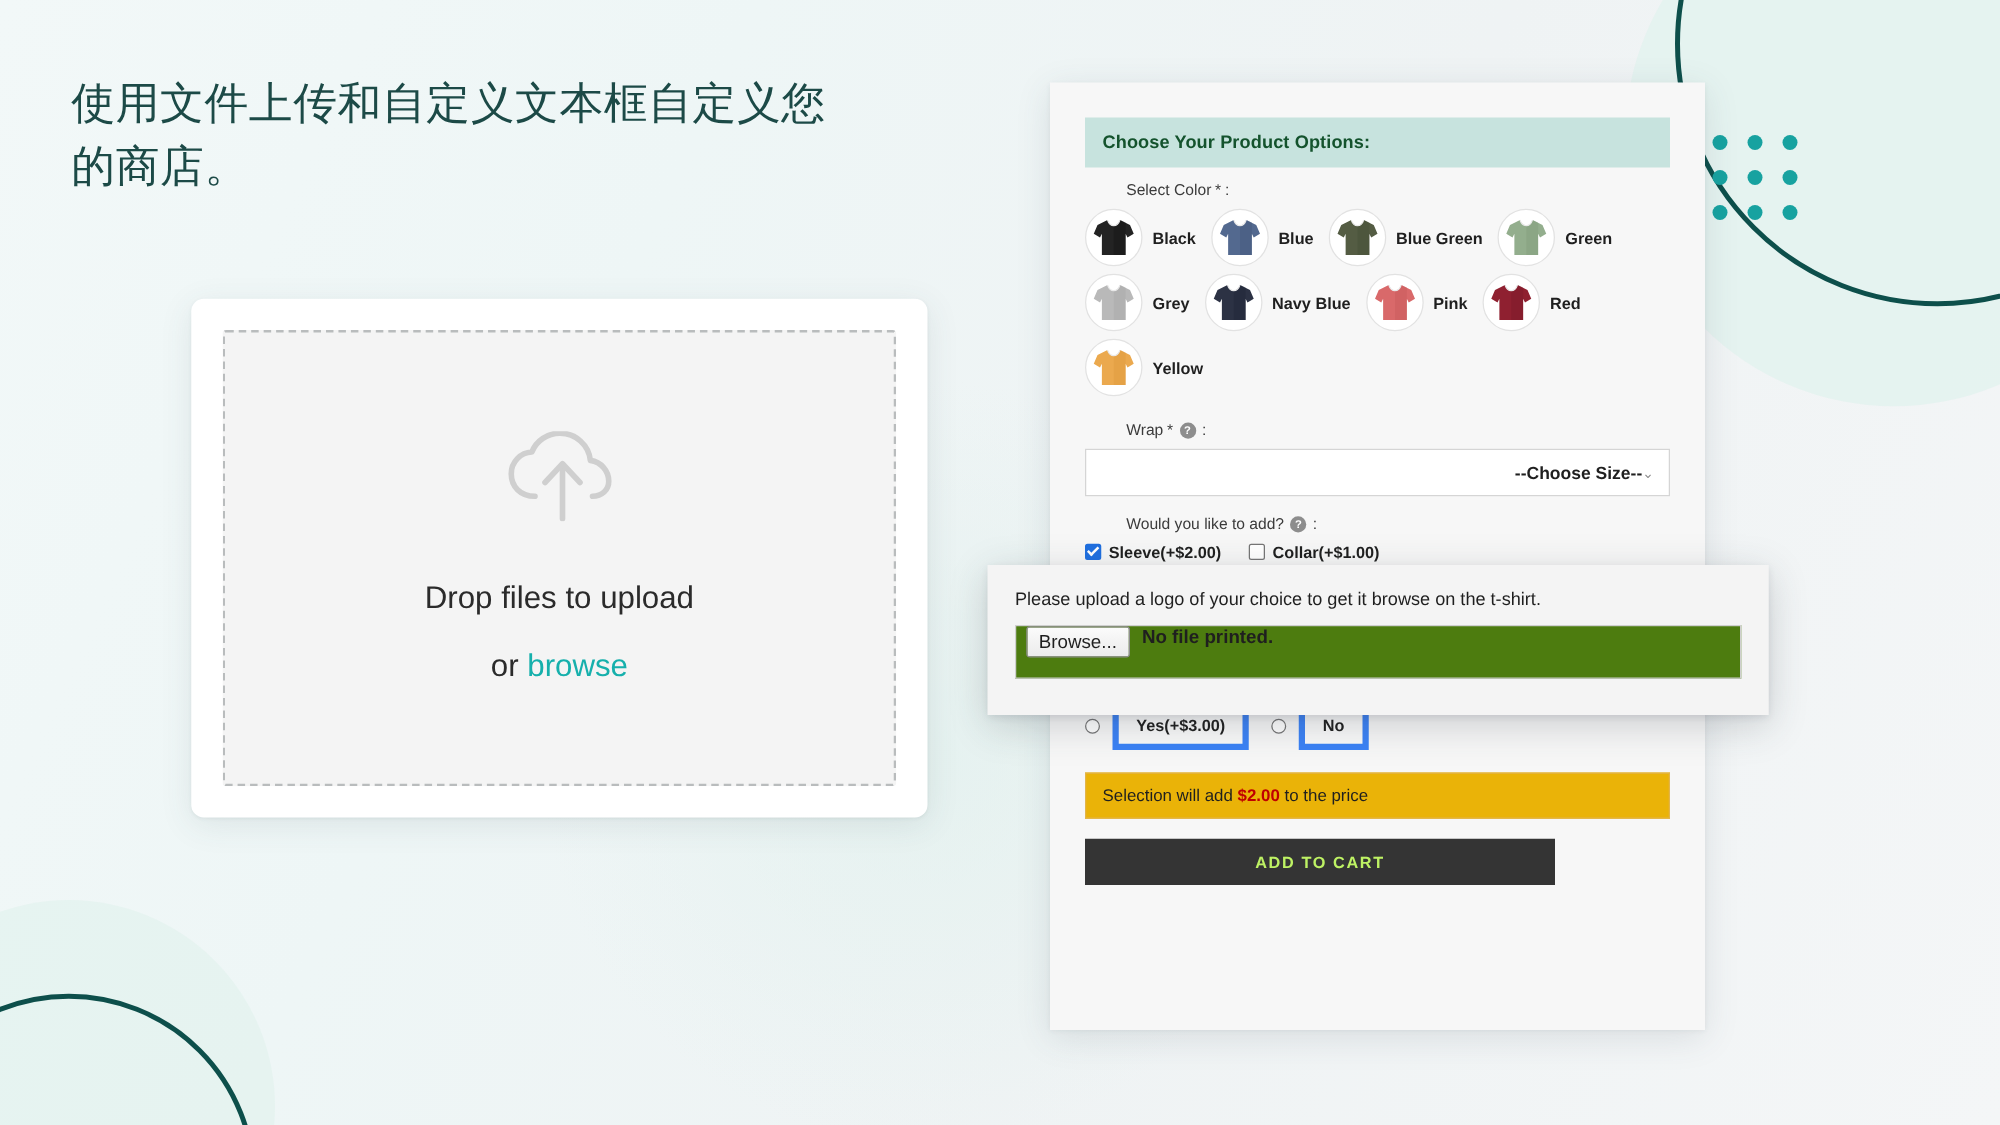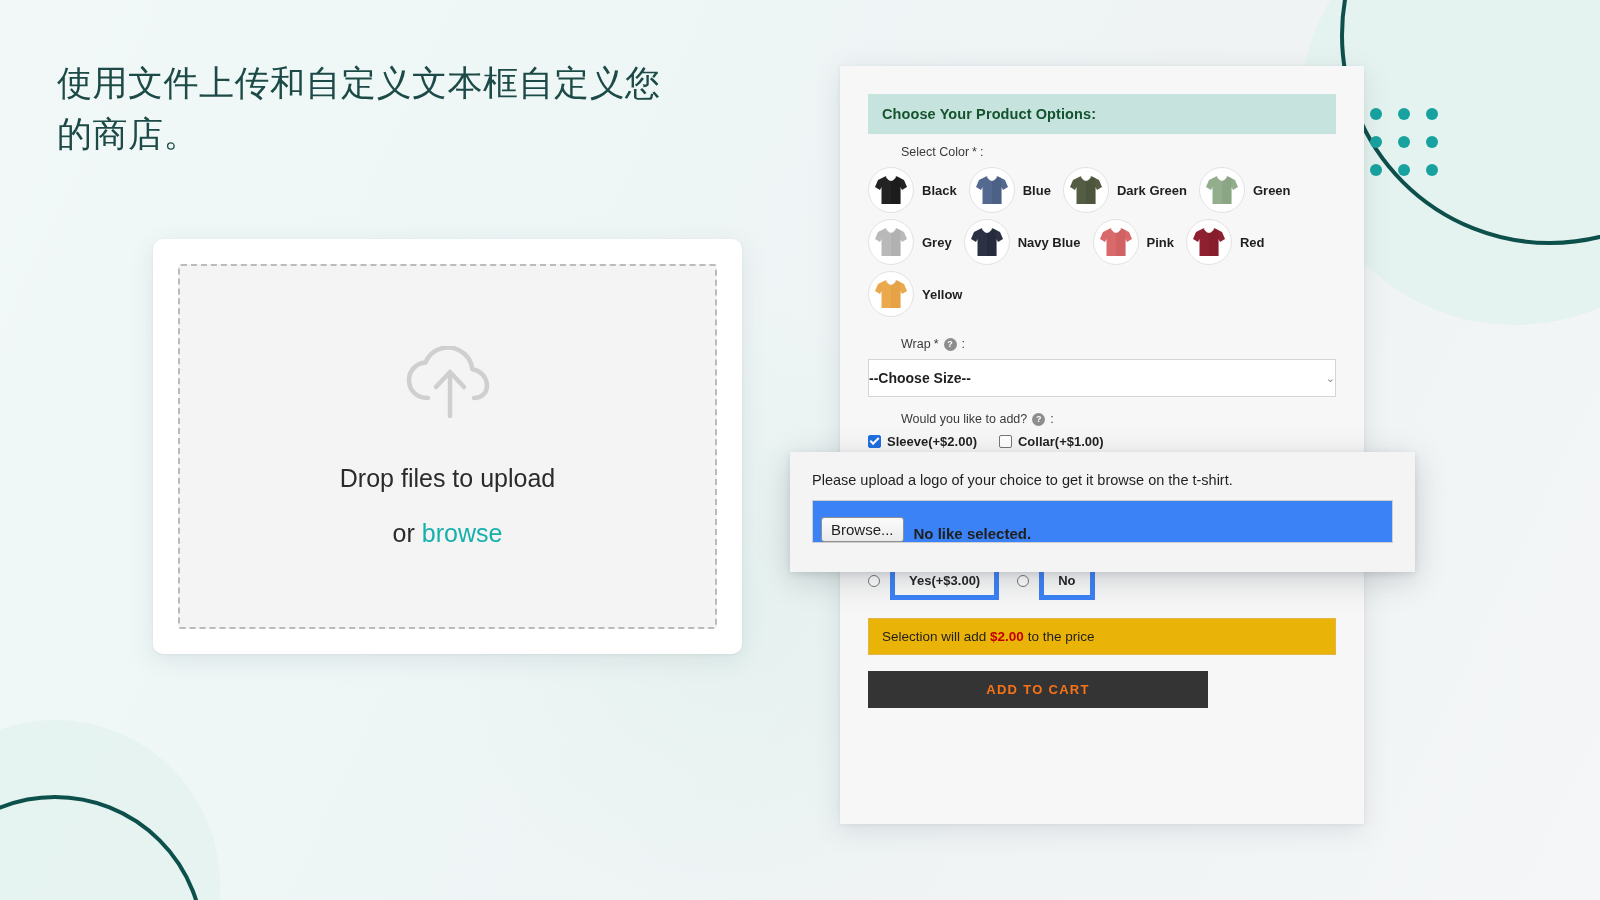--- a/index.html
+++ b/index.html
@@ -143,22 +143,22 @@
   }
   .color-name {
     font-size: 13px; font-weight: bold; color: #1f1f1f;
     margin-left: 8px; white-space: nowrap;
   }
 
   .select-box {
     width: 100%; height: 38px;
     background: #fff;
     border: 1px solid #d5d5d5;
-    display: flex; align-items: center; justify-content: space-between;
-    padding: 0 0;
+    display: flex; align-items: center; justify-content: flex-end;
+    padding: 0 12px;
     font-size: 14px; font-weight: bold; color: #1f1f1f;
     margin-bottom: 15px;
     cursor: pointer;
   }
   .select-box .chev { color: #8a8a8a; font-size: 11px; font-weight: normal; }
 
   .check-row { display: flex; align-items: center; gap: 22px; margin-bottom: 14px; font-weight: bold; }
   .check-opt { display: flex; align-items: center; gap: 6px; font-size: 13px; color: #1f1f1f; cursor: pointer; }
   .cb {
     width: 13px; height: 13px;
@@ -197,42 +197,42 @@
     background: #eab308;
     border: 1px solid #e2b44a;
     padding: 10px 13px;
     font-size: 13.5px; color: #1f1f1f;
     margin-bottom: 16px;
   }
   .price-banner .amount { color: #c00000; font-weight: bold; }
 
   .add-cart-btn {
     display: block;
-    width: 340px; height: 37px;
-    background: #343434; color: #f97316;
+    width: 376px; height: 37px;
+    background: #343434; color: #bef264;
     border: none;
     font-size: 13px; font-weight: bold; letter-spacing: 1.3px;
     cursor: pointer;
     font-family: "Liberation Sans", sans-serif;
   }
 
   
   .upload-overlay {
     position: absolute;
     left: 790px; top: 452px;
     width: 625px; height: 120px;
     background: #f4f4f4;
     box-shadow: 0 8px 30px rgba(50,60,70,.22), 0 2px 6px rgba(50,60,70,.12);
     padding: 20px 22px;
   }
   .overlay-note { font-size: 14.5px; color: #1f1f1f; margin-bottom: 12px; }
   .file-field {
     width: 100%; height: 43px;
-    background: #3b82f6; border: 1px solid #cfcfcf;
-    display: flex; align-items: flex-end;
+    background: #4d7c0f; border: 1px solid #cfcfcf;
+    display: flex; align-items: flex-start;
     padding: 0 8px; gap: 10px;
   }
   .browse-btn {
     background: linear-gradient(#fbfbfb, #ebebeb);
     border: 1px solid #8f8f8f; border-radius: 3px;
     padding: 3px 9px;
     font-size: 15px; color: #1f1f1f;
     font-family: "Liberation Sans", sans-serif;
     cursor: pointer;
   }
@@ -309,21 +309,21 @@
           <span class="color-name">Blue</span>
         </div>
         <div class="color-opt">
           <span class="swatch">
             <svg width="34" height="32" viewBox="0 0 34 32">
               <path d="M12 2 L4 6 L1 13 L6 16 L7.5 13 L7.5 30 L26.5 30 L26.5 13 L28 16 L33 13 L30 6 L22 2 C21 5 19 6.5 17 6.5 C15 6.5 13 5 12 2 Z" fill="#545c43"></path>
               <path d="M17 6.5 C19 6.5 21 5 22 2 L26.5 4 L26.5 30 L17 30 Z" fill="#434a34" opacity="0.35"></path>
               <path d="M12 2 C13 5 15 6.5 17 6.5 C19 6.5 21 5 22 2" fill="none" stroke="#e9e9e9" stroke-width="0.9"></path>
             </svg>
           </span>
-          <span class="color-name">Dark Green</span>
+          <span class="color-name">Blue Green</span>
         </div>
         <div class="color-opt">
           <span class="swatch">
             <svg width="34" height="32" viewBox="0 0 34 32">
               <path d="M12 2 L4 6 L1 13 L6 16 L7.5 13 L7.5 30 L26.5 30 L26.5 13 L28 16 L33 13 L30 6 L22 2 C21 5 19 6.5 17 6.5 C15 6.5 13 5 12 2 Z" fill="#93ae8d"></path>
               <path d="M17 6.5 C19 6.5 21 5 22 2 L26.5 4 L26.5 30 L17 30 Z" fill="#7d9977" opacity="0.35"></path>
               <path d="M12 2 C13 5 15 6.5 17 6.5 C19 6.5 21 5 22 2" fill="none" stroke="#e9e9e9" stroke-width="0.9"></path>
             </svg>
           </span>
           <span class="color-name">Green</span>
@@ -435,15 +435,15 @@
     <span>to the price</span>
   </div>
 
   <button class="add-cart-btn">ADD TO CART</button>
 </div>
 
 <div class="upload-overlay">
   <div class="overlay-note">Please upload a logo of your choice to get it browse on the t-shirt.</div>
   <div class="file-field">
     <button class="browse-btn">Browse...</button>
-    <span class="file-status">No like selected.</span>
+    <span class="file-status">No file printed.</span>
   </div>
 </div>
 
 </body></html>

